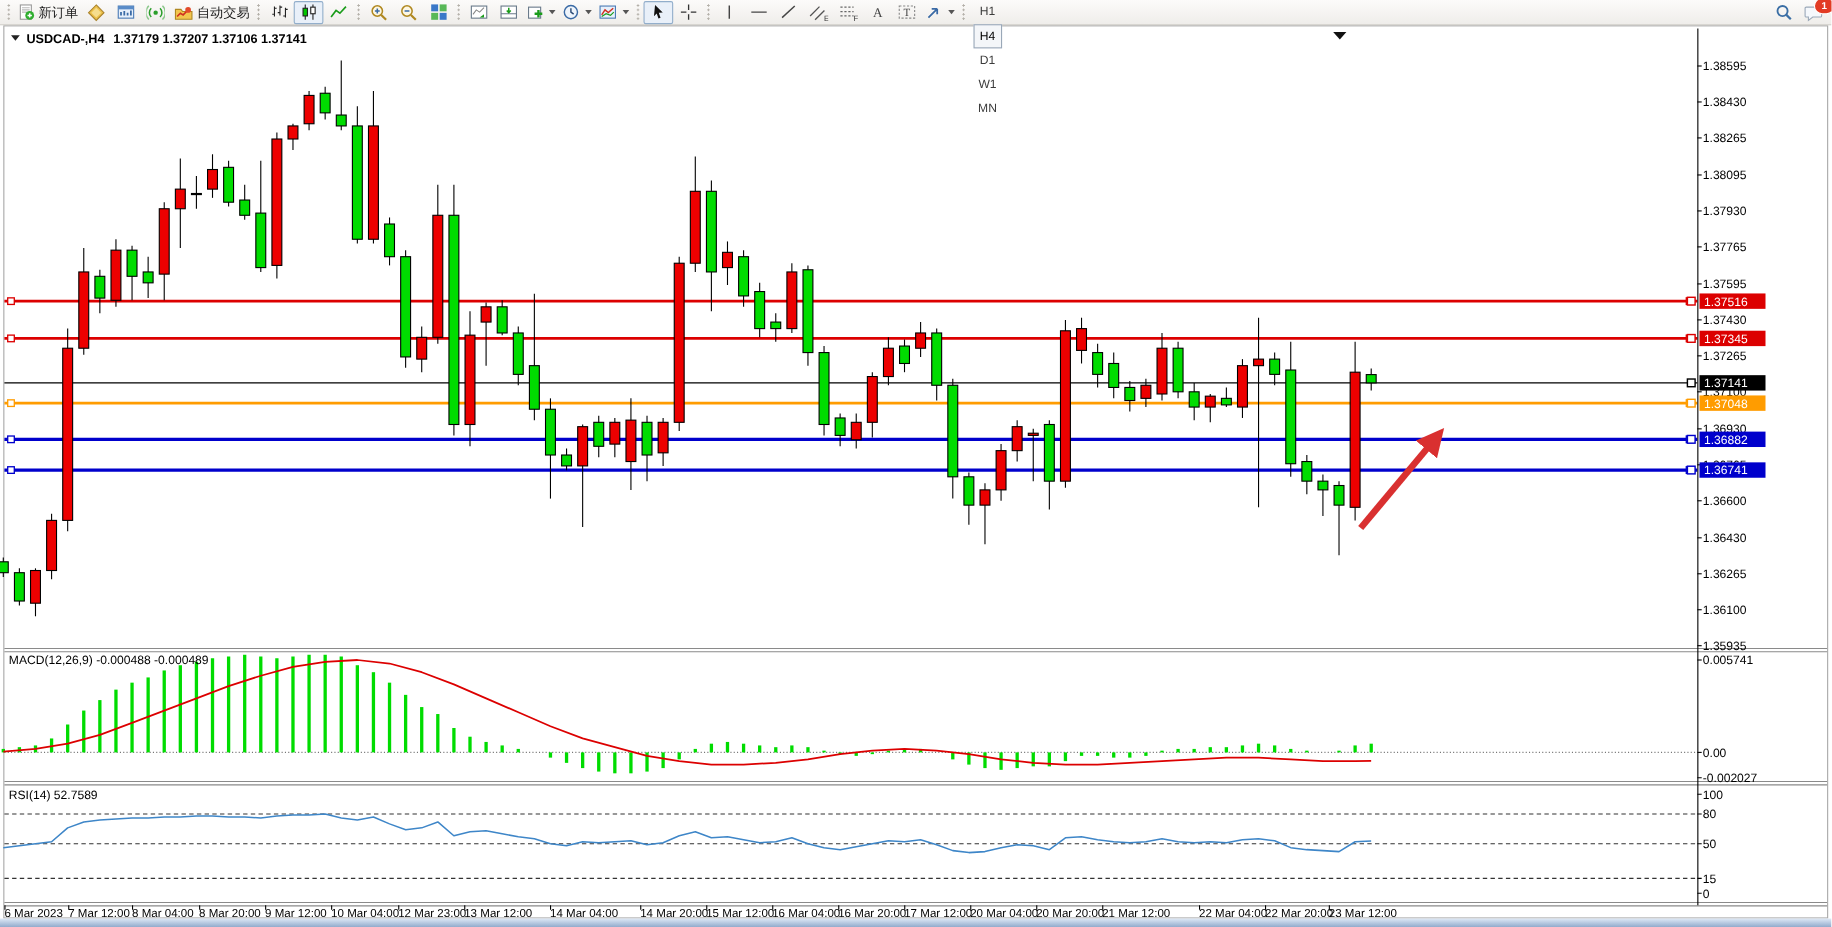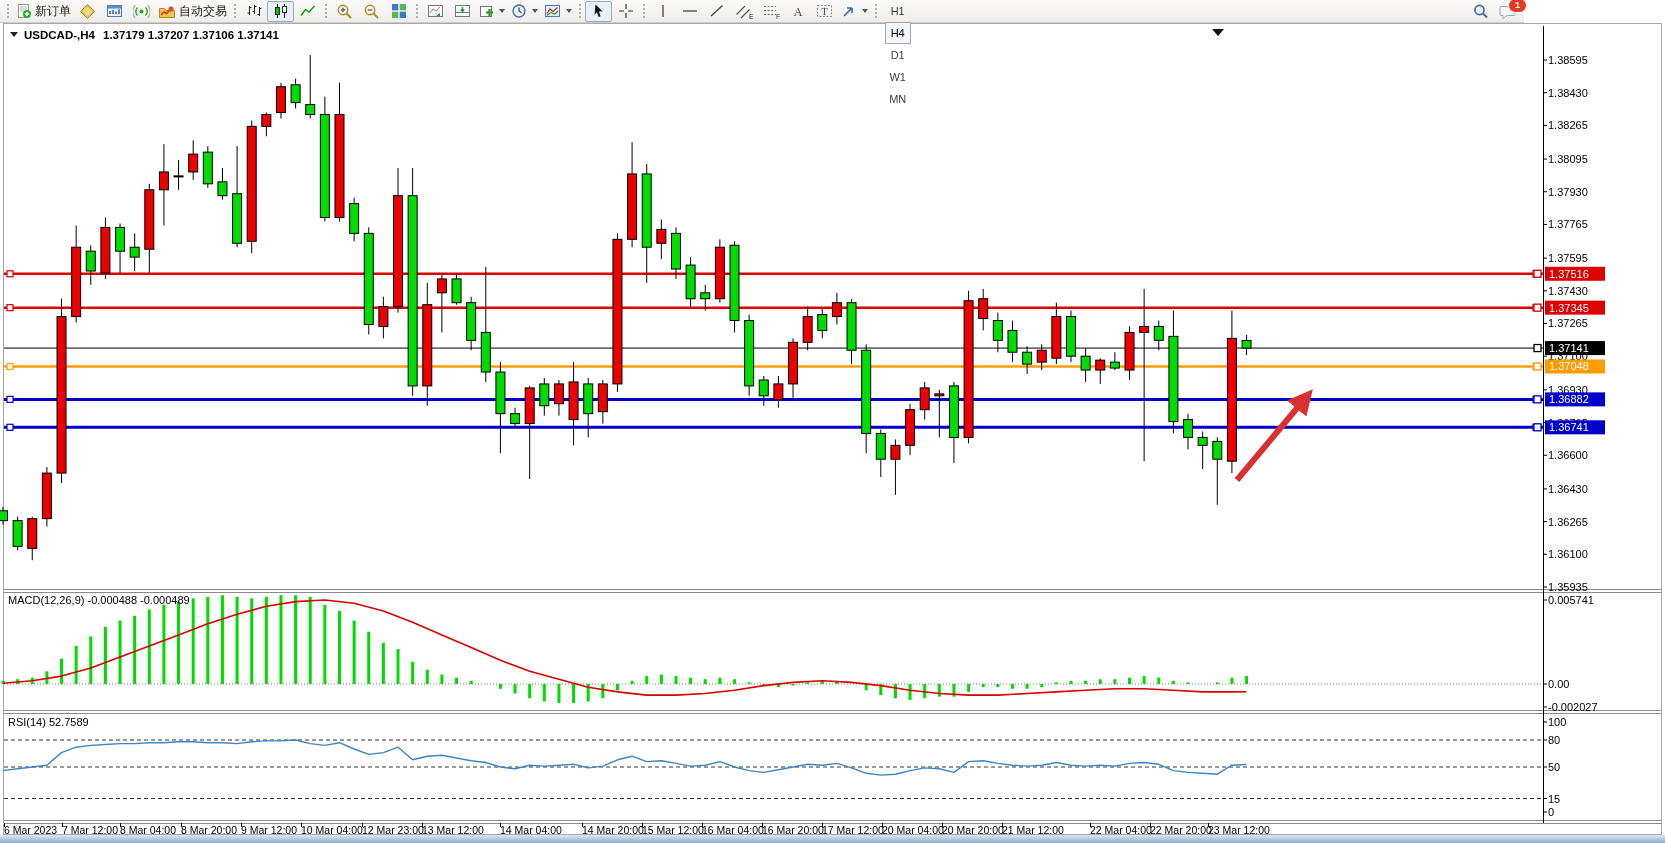--- a/index.html
+++ b/index.html
@@ -3,21 +3,21 @@
 <meta charset="utf-8">
 <style>
   html,body{margin:0;padding:0;}
   body{
     width:1665px;height:843px;position:relative;overflow:hidden;
     font-family:"Liberation Sans",sans-serif;background:#fff;
     -webkit-font-smoothing:none;
   }
   
   .toolbar{
-    position:absolute;top:0;left:0;width:1524px;height:23px;
+    position:absolute;top:0;left:0;width:1665px;height:23px;
     background:linear-gradient(#fcfbfa,#efedea);
     border-bottom:1px solid #cfccc6;
     display:flex;align-items:center;padding:0 3px;box-sizing:border-box;
     z-index:5;white-space:nowrap;
   }
   .grip{width:4px;height:16px;margin:0 3px;
     background-image:radial-gradient(#b3afa8 0.8px,transparent 1px);
     background-size:4px 4px;flex:none;}
   .tb-btn{height:19px;min-width:21px;padding:0 2px;display:flex;align-items:center;justify-content:center;
     border:1px solid transparent;border-radius:2px;flex:none;gap:3px;}

